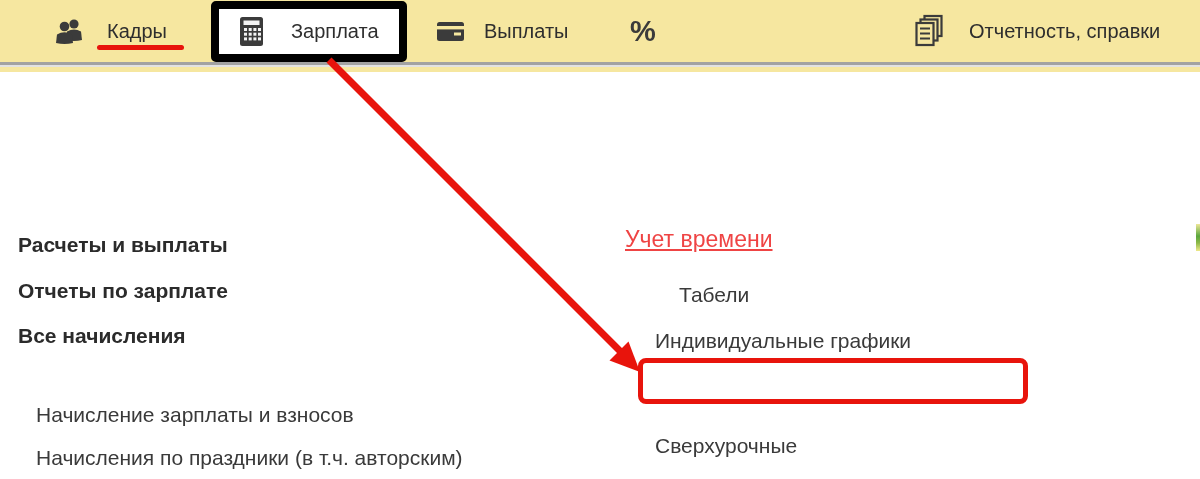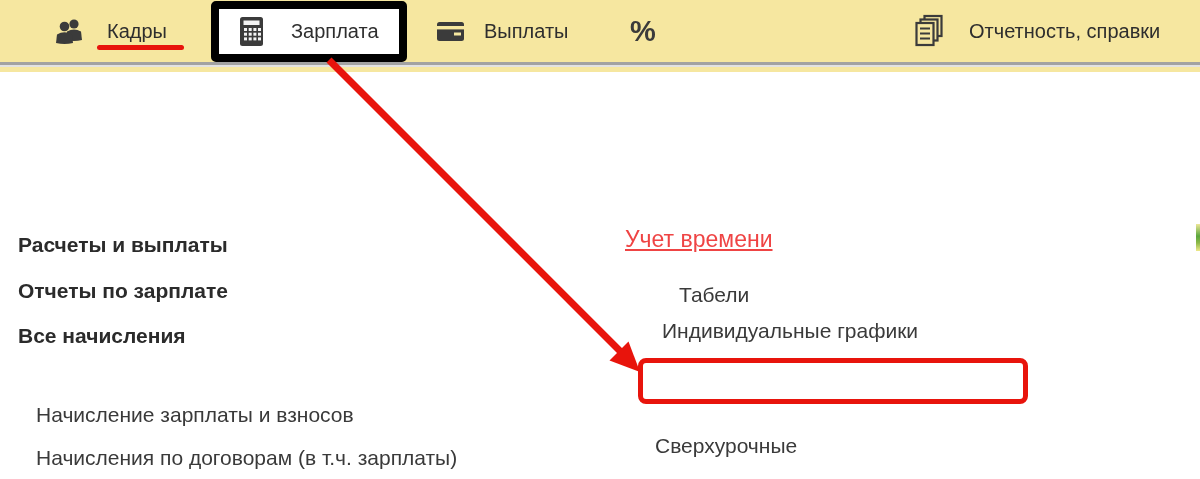--- a/index.html
+++ b/index.html
@@ -108,21 +108,21 @@
   }
 
   #left-bold-0 { top: 233px; }
   #left-bold-1 { top: 279px; }
   #left-bold-2 { top: 324px; }
   #left-link-0 { top: 403px; }
   #left-link-1 { top: 446px; }
   #left-link-0, #left-link-1 { left: 36px; }
 
   #right-link-0 { left: 655px; top: 283px; margin-left: 24px; }
-  #right-link-1 { left: 655px; top: 319px; margin-left: 7px; }
+  #right-link-1 { left: 655px; top: 329px; }
   #right-link-3 { left: 655px; top: 418px; margin-top: 16px; }
 
   
   #right-link-2 {
     left: 651px; top: 367px;
     border: 1px dotted #4a4a4a;
     padding: 3px 7px 5px 7px;
   }
   .highlight-box {
     position: absolute;
@@ -231,21 +231,21 @@
   </div>
 
   <div class="separator-dark"></div>
   <div class="separator-light"></div>
 
   <div class="menu-bold" id="left-bold-0">Расчеты и выплаты</div>
   <div class="menu-bold" id="left-bold-1">Отчеты по зарплате</div>
   <div class="menu-bold" id="left-bold-2">Все начисления</div>
 
   <div class="menu-link" id="left-link-0">Начисление зарплаты и взносов</div>
-  <div class="menu-link" id="left-link-1">Начисления по договорам (в т.ч. зарплаты)</div>
+  <div class="menu-link" id="left-link-1">Начисления по праздники (в т.ч. авторским)</div>
 
   <div class="section-header">Учет времени</div>
   <div class="menu-link" id="right-link-0">Табели</div>
   <div class="menu-link" id="right-link-1">Индивидуальные графики</div>
   <div class="menu-link" id="right-link-3">Сверхурочные</div>
 
   <div class="highlight-box"></div>
 
   <div class="edge-sliver"></div>
 

